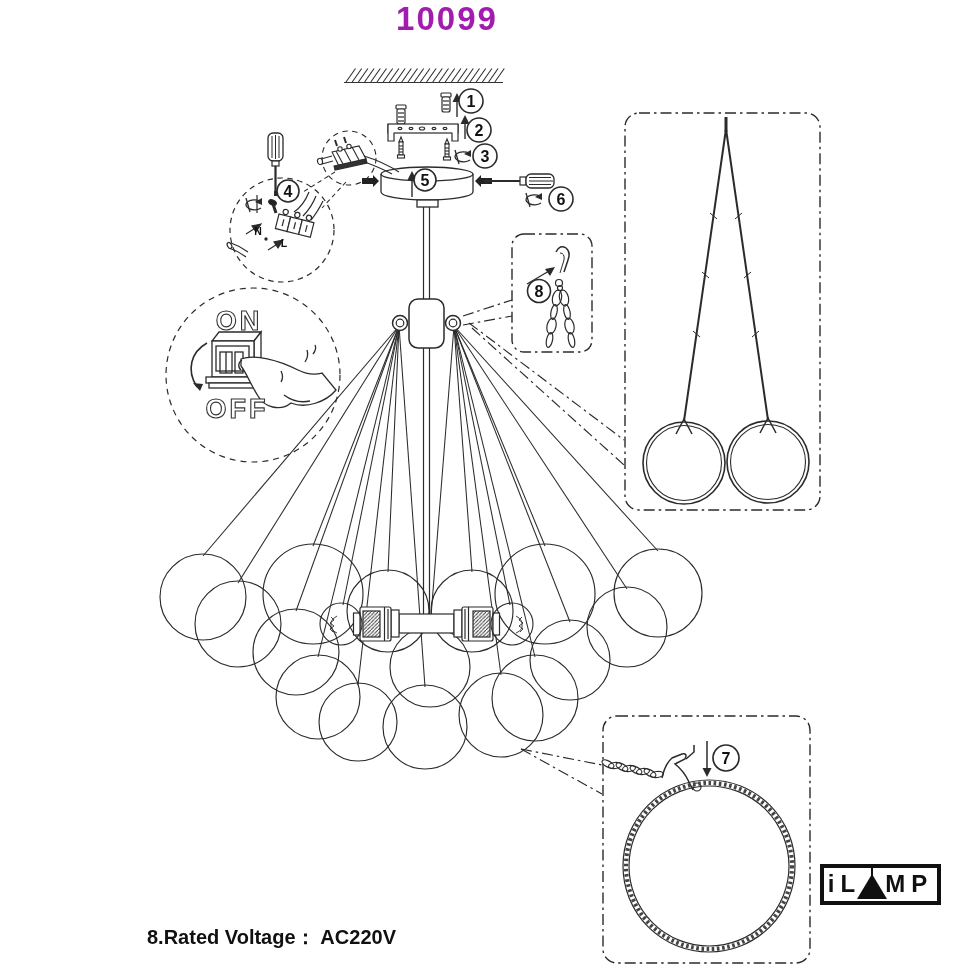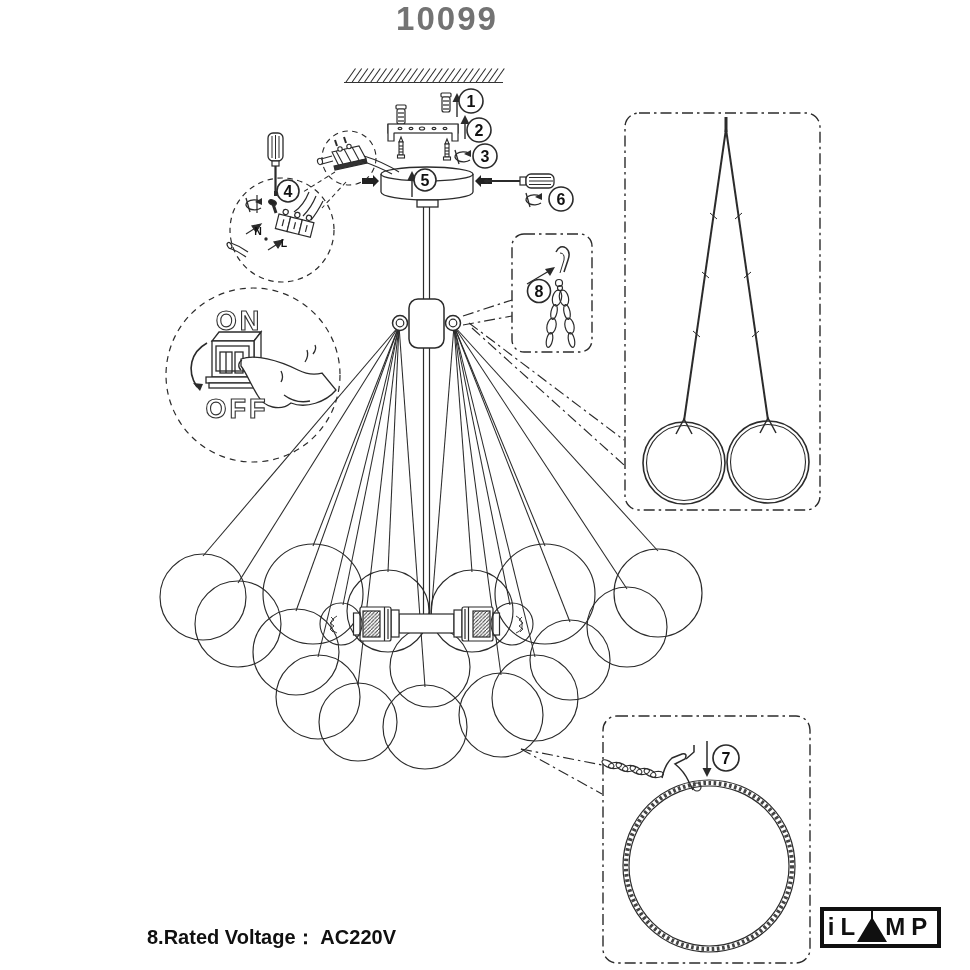--- a/index.html
+++ b/index.html
@@ -1,22 +1,22 @@
 <!DOCTYPE html>
 <html><head>
 <meta charset="utf-8">
 <style>
   html,body{margin:0;padding:0;background:#fff;font-family:"Liberation Sans",sans-serif;}
   #stage{position:relative;width:970px;height:970px;background:#fff;overflow:hidden;}
   #art{position:absolute;left:0;top:0;}
   .abs{position:absolute;}
   #title{left:372px;top:0px;width:150px;text-align:center;font-size:33px;font-weight:700;
-         letter-spacing:2px;color:#737373;}
+         letter-spacing:2px;color:#a21caf;}
   #specs{left:147px;top:872px;font-size:20px;font-weight:700;line-height:26px;color:#101010;white-space:pre;}
-  #logo{left:820px;top:907px;width:121px;height:41px;border:4px solid #101010;box-sizing:border-box;
+  #logo{left:820px;top:864px;width:121px;height:41px;border:4px solid #101010;box-sizing:border-box;
         display:flex;align-items:center;justify-content:center;color:#101010;}
   .logo-txt{font-size:24px;font-weight:700;letter-spacing:6px;line-height:1;transform:translateY(-1px);}
   #logo-tri{width:0;height:0;border-left:15px solid transparent;border-right:15px solid transparent;
             border-bottom:25px solid #101010;position:relative;margin:0 -2px 0 -4px;top:2px;}
   #logo-stem{position:absolute;left:-1px;top:-10px;width:2px;height:12px;background:#101010;}
   svg text{font-family:"Liberation Sans",sans-serif;}
   .callout-num{font-size:16px;font-weight:700;fill:#111;text-anchor:middle;}
   .hollow{font-size:27px;font-weight:700;letter-spacing:3px;fill:#fff;stroke:#333;stroke-width:1.1px;text-anchor:middle;}
   .wlabel{font-size:10.5px;font-weight:700;fill:#111;text-anchor:middle;}
 </style>

